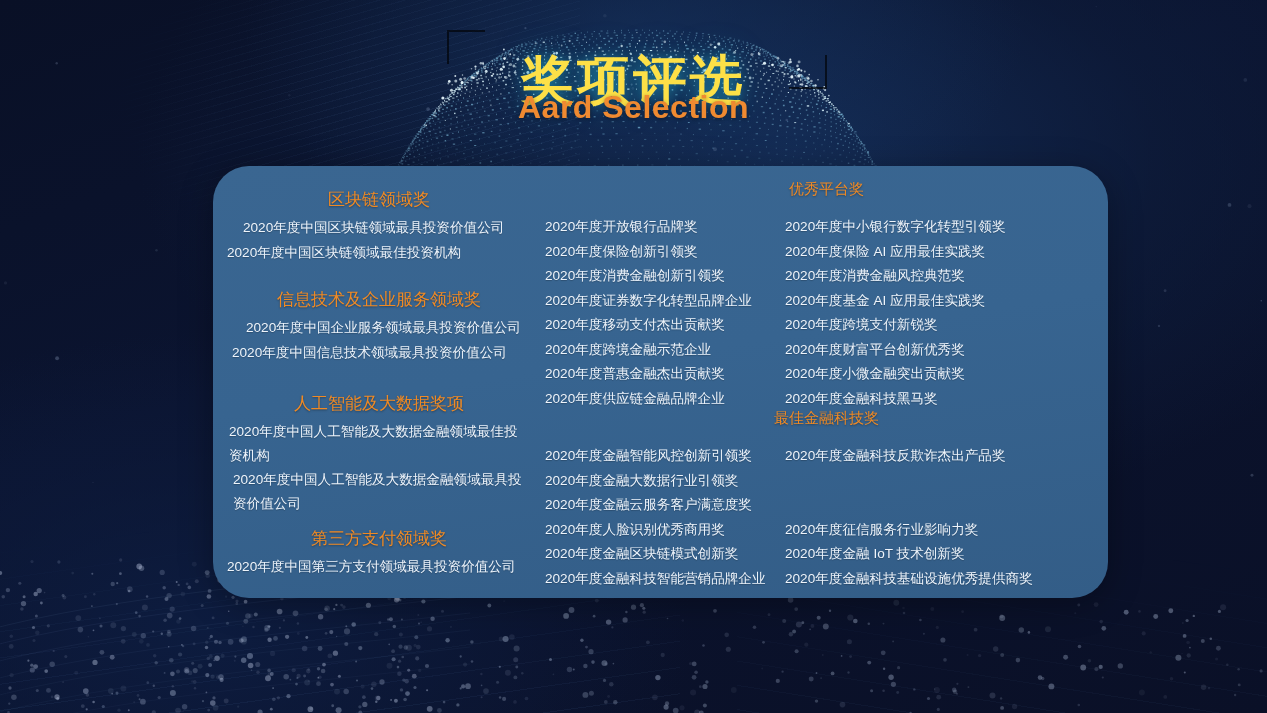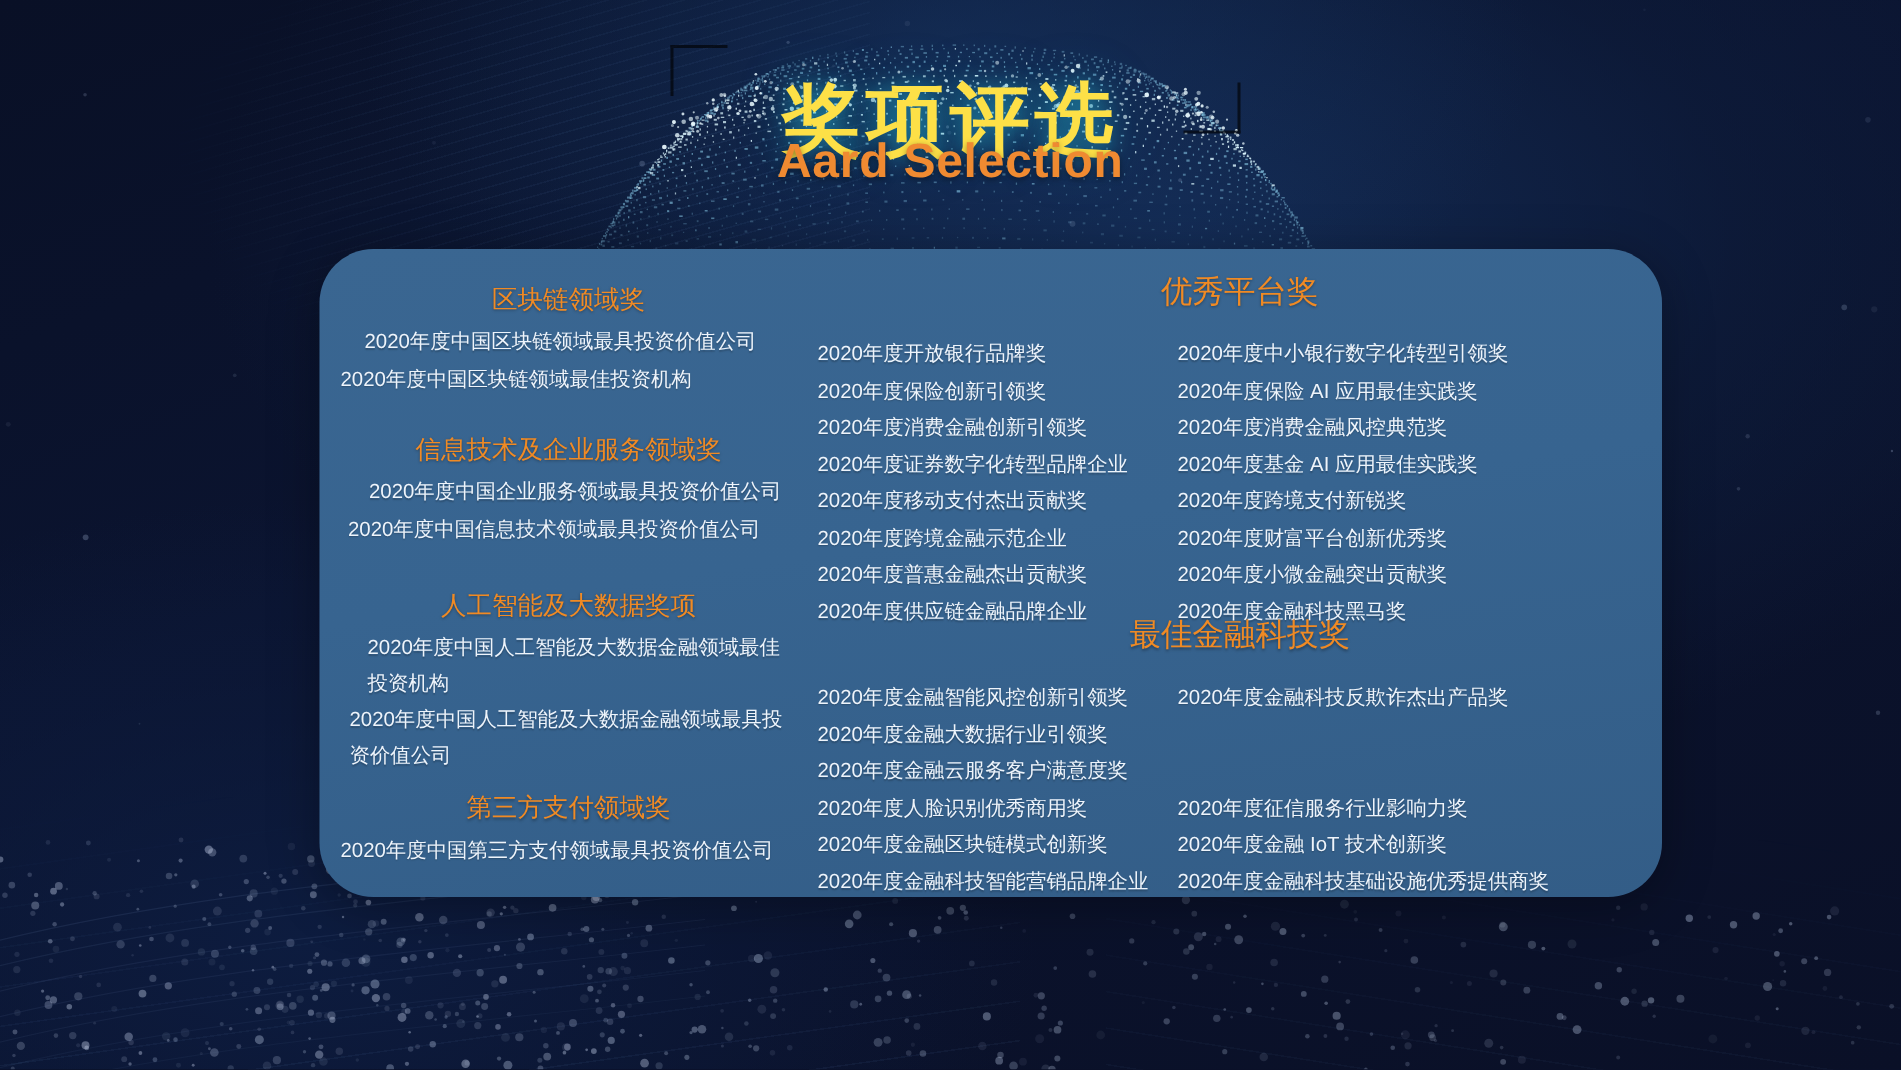--- a/index.html
+++ b/index.html
@@ -83,21 +83,21 @@
   .col-right { position:absolute; left:332px; top:0; width:563px; height:100%; }
 
   
   .grp-head {
     color:#f08a24;
     font-weight:normal;
     text-align:center;
     text-shadow:0 1px 2px rgba(0,0,0,.35);
   }
   .col-left .grp-head { font-size:17px; }
-  .col-right .grp-head { font-size:21px; }
+  .col-right .grp-head { font-size:15px; }
 
   .item {
     color:#eef4fb;
     font-size:13.6px;
     line-height:24.5px;
     white-space:nowrap;
     text-shadow:0 1px 1px rgba(0,0,0,.22);
   }
 
   
@@ -2801,21 +2801,21 @@
         <div class="lg" style="top: 122px;">
           <div class="grp-head">信息技术及企业服务领域奖</div>
           <div class="items">
             <div class="item" style="padding-left: 33px;">2020年度中国企业服务领域最具投资价值公司</div>
             <div class="item" style="padding-left: 19px;">2020年度中国信息技术领域最具投资价值公司</div>
           </div>
         </div>
         <div class="lg" style="top: 226px;">
           <div class="grp-head">人工智能及大数据奖项</div>
           <div class="items">
-            <div class="item wrap" style="padding-left: 32px; padding-right: 18px;">2020年度中国人工智能及大数据金融领域最佳投资机构</div>
+            <div class="item wrap" style="padding-left: 16px; padding-right: 18px;">2020年度中国人工智能及大数据金融领域最佳投资机构</div>
             <div class="item wrap" style="padding-left: 20px; padding-right: 18px;">2020年度中国人工智能及大数据金融领域最具投资价值公司</div>
           </div>
         </div>
         <div class="lg" style="top: 361px;">
           <div class="grp-head">第三方支付领域奖</div>
           <div class="items">
             <div class="item" style="padding-left: 14px;">2020年度中国第三方支付领域最具投资价值公司</div>
           </div>
         </div>
       </div>

